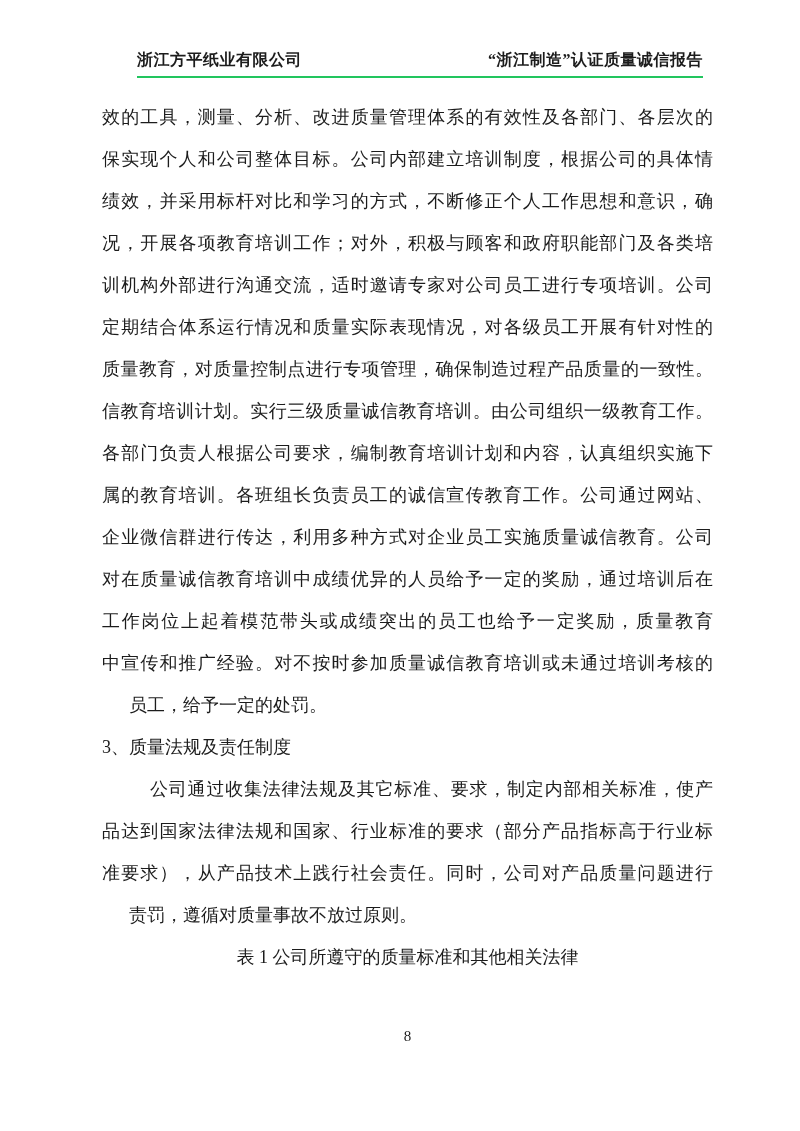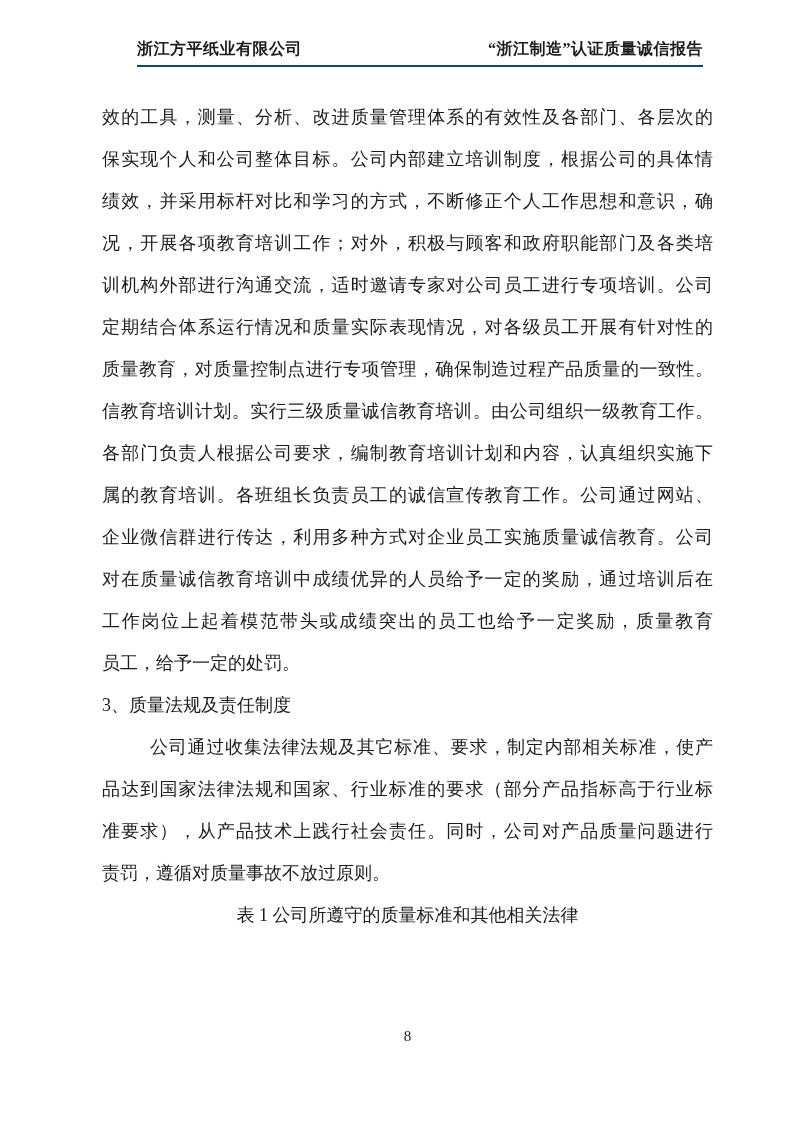--- a/index.html
+++ b/index.html
@@ -14,26 +14,26 @@
     margin: 0 auto;
     background: #ffffff;
     font-family: "Liberation Serif", "DejaVu Serif", serif;
     color: #1c1c1c;
     overflow: hidden;
   }
   
   .doc-header {
     position: absolute;
     left: 137px;
-    top: 39px;
+    top: 50px;
     width: 566px;
     display: flex;
     justify-content: space-between;
     align-items: flex-end;
-    border-bottom: 2px solid #0c4a6e;
+    border-bottom: 2px solid #22c55e;
     padding-bottom: 5px;
     font-size: 16px;
     font-weight: bold;
     letter-spacing: 0.5px;
     white-space: nowrap;
   }
   
   .doc-body {
     position: absolute;
     left: 102px;
@@ -44,21 +44,21 @@
   .para { margin: 0; padding: 0; }
   .line {
     height: 42px;
     line-height: 42px;
     text-align: justify;
     text-align-last: justify;
     overflow: hidden;
     white-space: normal;
     font-family: Liberation Serif, serif;
   }
-  .line.left   { text-align: left;   text-align-last: left; }
+  .line.left   { text-align: left;   text-align-last: left; margin-left: 27px; }
   .line.indent { text-indent: 48px; }
   .para.heading .line { text-align: center; text-align-last: left; }
   .para.caption .line { text-align: center; text-align-last: center; }
   
   .doc-footer {
     position: absolute;
     left: 102px;
     top: 1028px;
     width: 611px;
     text-align: center;
@@ -87,20 +87,21 @@
         <div class="line">定期结合体系运行情况和质量实际表现情况，对各级员工开展有针对性的</div>
         <div class="line">质量教育，对质量控制点进行专项管理，确保制造过程产品质量的一致性。</div>
       </div>
       <div class="para body">
         <div class="line">信教育培训计划。实行三级质量诚信教育培训。由公司组织一级教育工作。</div>
         <div class="line">各部门负责人根据公司要求，编制教育培训计划和内容，认真组织实施下</div>
         <div class="line">属的教育培训。各班组长负责员工的诚信宣传教育工作。公司通过网站、</div>
         <div class="line">企业微信群进行传达，利用多种方式对企业员工实施质量诚信教育。公司</div>
         <div class="line">对在质量诚信教育培训中成绩优异的人员给予一定的奖励，通过培训后在</div>
         <div class="line">工作岗位上起着模范带头或成绩突出的员工也给予一定奖励，质量教育</div>
+        <div class="line">中宣传和推广经验。对不按时参加质量诚信教育培训或未通过培训考核的</div>
         <div class="line left">员工，给予一定的处罚。</div>
       </div>
       <div class="para heading">
         <div class="line">3、质量法规及责任制度</div>
       </div>
       <div class="para body">
         <div class="line indent">公司通过收集法律法规及其它标准、要求，制定内部相关标准，使产</div>
         <div class="line">品达到国家法律法规和国家、行业标准的要求（部分产品指标高于行业标</div>
         <div class="line">准要求），从产品技术上践行社会责任。同时，公司对产品质量问题进行</div>
         <div class="line left">责罚，遵循对质量事故不放过原则。</div>

